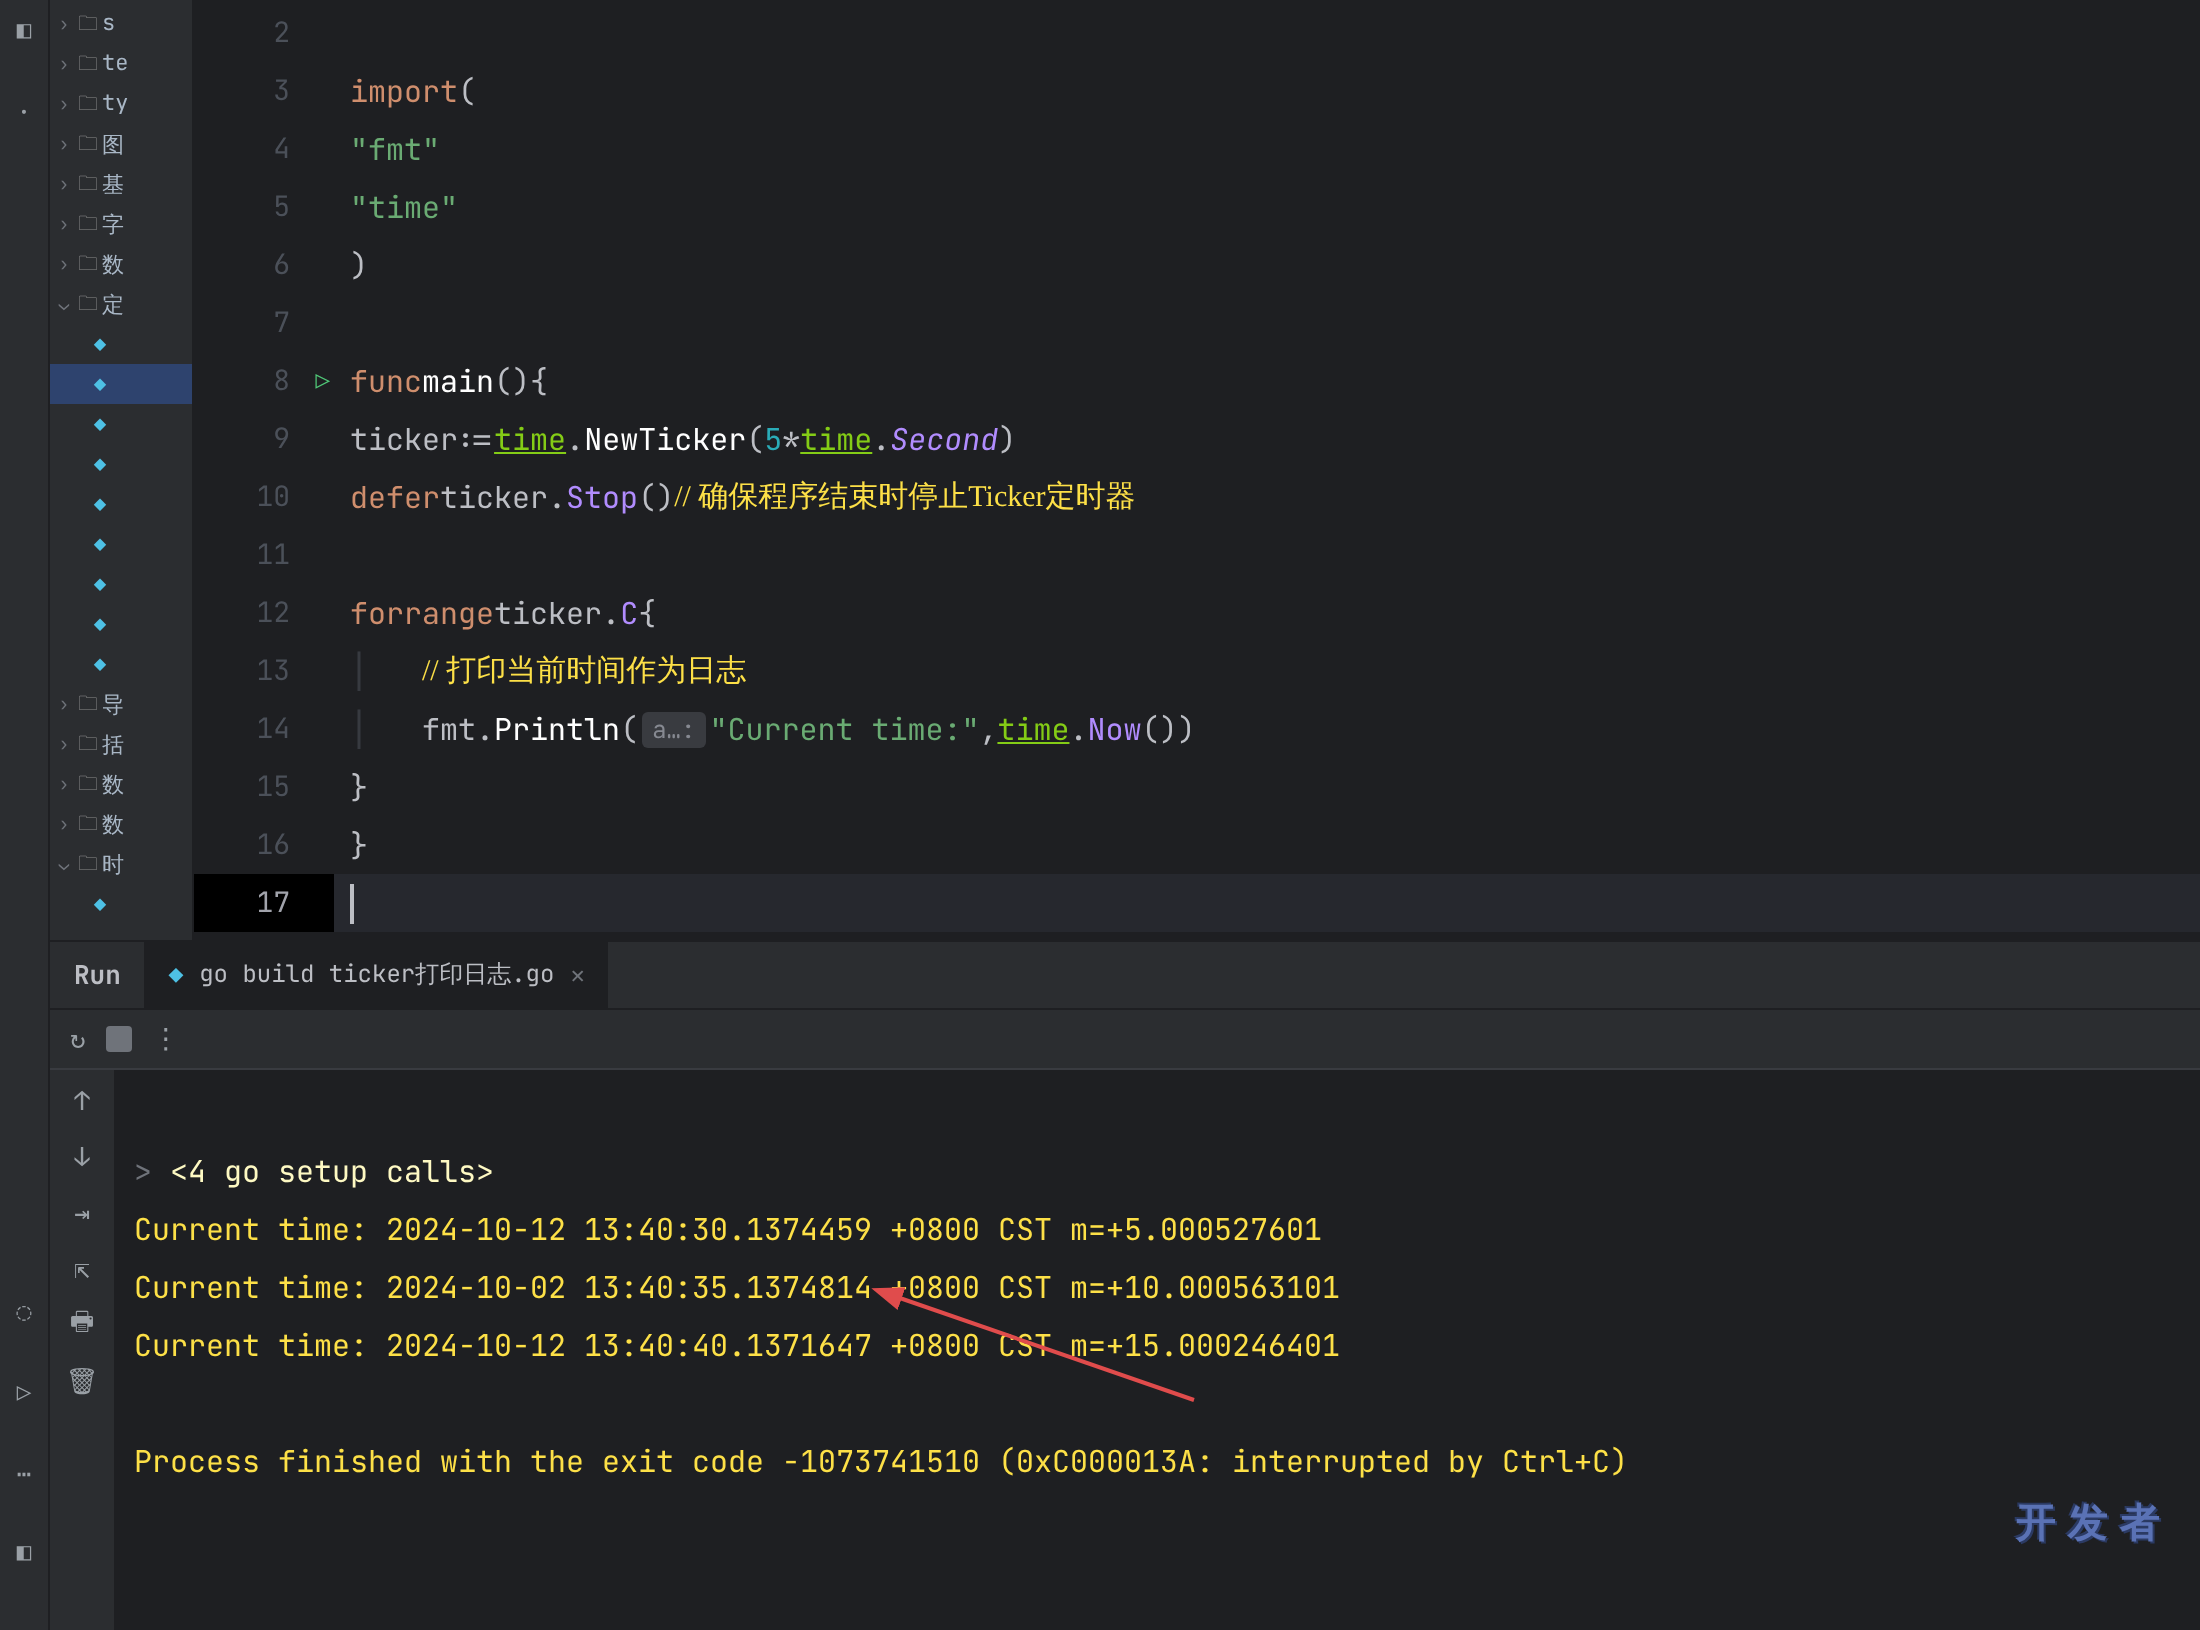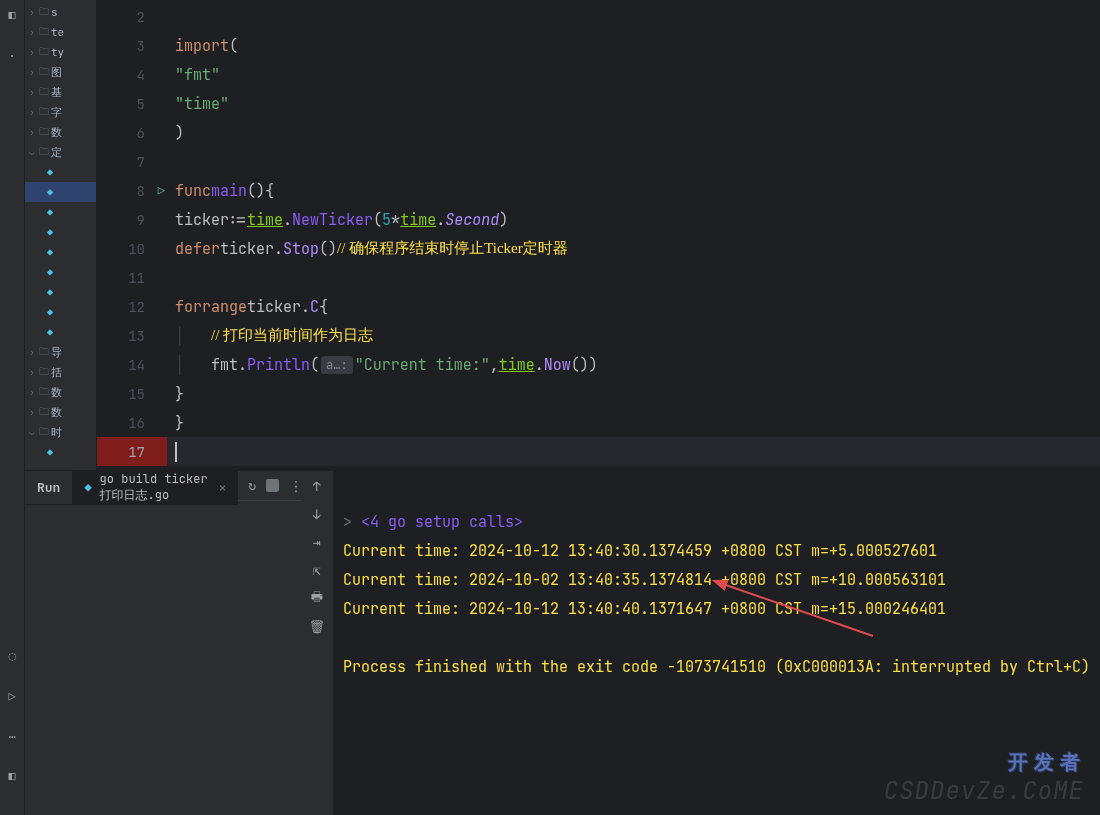--- a/index.html
+++ b/index.html
@@ -51,53 +51,53 @@
   .gutter {
     width: 70px;
     background:#1e1f22;
     color:#4b5059;
     border-right: none;
     display: flex;
     flex-direction: column;
     padding-top: 2px;
   }
   .gutter-row { height: 29px; display:flex; align-items:center; justify-content:flex-end; padding-right:22px; position:relative; font-size:14px; }
-  .gutter-row.current { color:#a1a3ab; background:#7f1d1d; }
+  .gutter-row.current { color:#a1a3ab; background:#000000; }
   .run-gutter-icon { position:absolute; right:2px; color:#50c878; font-size:12px; }
   .code-lines { flex:1; padding-top:2px; min-width:0; }
   .code-line { height:29px; display:flex; align-items:center; padding-left:8px; white-space:pre; font-size:15px; }
   .code-line.current { background:#26282e; }
   .kw { color:#cf8e6d; }
   .str { color:#6aab73; }
-  .fn { color:#8b5cf6; }
+  .fn { color:#ffffff; }
   .ident { color:#bcbec4; }
   .punct { color:#bcbec4; }
   .typeclr { color:#84cc16;text-decoration:underline; }
   .method { color:#b18cfe; }
   .comment { color:#fde047;font-family:Liberation Serif, serif; }
   .num { color:#2aacb8; }
   .param-hint { background:#393b40; color:#868991; font-size:12px; padding:1px 5px; border-radius:3px; margin:0 2px; }
   .caret { display:inline-block; width:2px; height:20px; background:#bcbec4; vertical-align:middle; }
   .indent-guide { color:#373a40; }
-  .run-panel { border-top:1px solid #1e1f22; background:#2b2d30; display:flex; flex-direction:row; height:345px; }
+  .run-panel { border-top:1px solid #1e1f22; background:#2b2d30; display:flex; flex-direction:column; height:345px; }
   .run-tabs { display:flex; align-items:center; height:34px; background:#2b2d30; border-bottom:1px solid #1e1f22; }
   .run-title { padding:0 12px; color:#bcbec4; font-size:13px; font-weight:bold; }
   .run-tab { display:flex; align-items:center; gap:8px; padding:0 12px; height:100%; background:#1e1f22; font-size:12px; color:#bcbec4; }
   .run-tab .close-x { color:#6f737a; font-size:12px; }
   .run-tab-icon { color:#4ec1e5; font-size:12px; }
   .run-toolbar { display:flex; align-items:center; height:30px; padding-left:10px; gap:10px; border-bottom:1px solid #393b40; }
   .run-toolbar .tb-icon { color:#9aa0a6; font-size:13px; }
   .run-toolbar .stop-sq { width:13px; height:13px; background:#6f737a; border-radius:2px; }
   .run-toolbar .vdots { color:#9aa0a6; letter-spacing:-2px; }
   .run-body { flex:1; display:flex; min-height:0; }
   .run-left-tools { width:32px; background:#2b2d30; display:flex; flex-direction:column; align-items:center; padding-top:6px; gap:10px; }
   .run-left-tools .rt { color:#9aa0a6; font-size:13px; height:18px; display:flex; align-items:center; }
   .console { flex:1; background:#1e1f22; padding:8px 10px; font-size:15px; line-height:29px; white-space:pre; overflow:hidden; position:relative; }
   .console .chevron-prompt { color:#6f737a; }
-  .console .setup-calls { color:#8b5cf6;text-align:right; }
+  .console .setup-calls { color:#fef9c3;text-align:right; }
   .console-line { color:#fde047; }
   .watermark { position:absolute; right:16px; bottom:10px; color:rgba(188,190,196,0.18); font-size:24px; font-style:italic; letter-spacing:1px; user-select:none; pointer-events:none; }
   .watermark2 { position:absolute; right:14px; bottom:38px; color:#5a72b5; font-size:20px; font-weight:bold; letter-spacing:6px; user-select:none; pointer-events:none; font-family: "SimSun","宋体",serif; text-shadow:1px 1px 0 #2b3a63, -1px -1px 0 #2b3a63; }
   .arrow-annot { position:absolute; top:76px; left:280px; pointer-events:none; }
   .arrow-annot svg { overflow:visible; }
   .left-tool-rail .spacer { flex:1; }
 </style>
 </head>
 <body>
 
@@ -297,17 +297,16 @@
           <svg width="180" height="70">
             <defs>
                 <marker id="ah" markerWidth="10" markerHeight="10" refX="2" refY="3" orient="auto">
                   <path d="M0,0 L0,6 L8,3 z" fill="#e04c4c"></path>
                 </marker>
               </defs>
             <line x1="170" y1="60" x2="20" y2="8" stroke="#e04c4c" stroke-width="2" marker-end="url(#ah)"></line>
           </svg>
         </div>
         <div class="watermark2">开发者</div>
-        <div class="watermark">CSDDevZe.CoME</div>
       </div>
     </div>
   </div>
 </div>
 
 </body></html>

